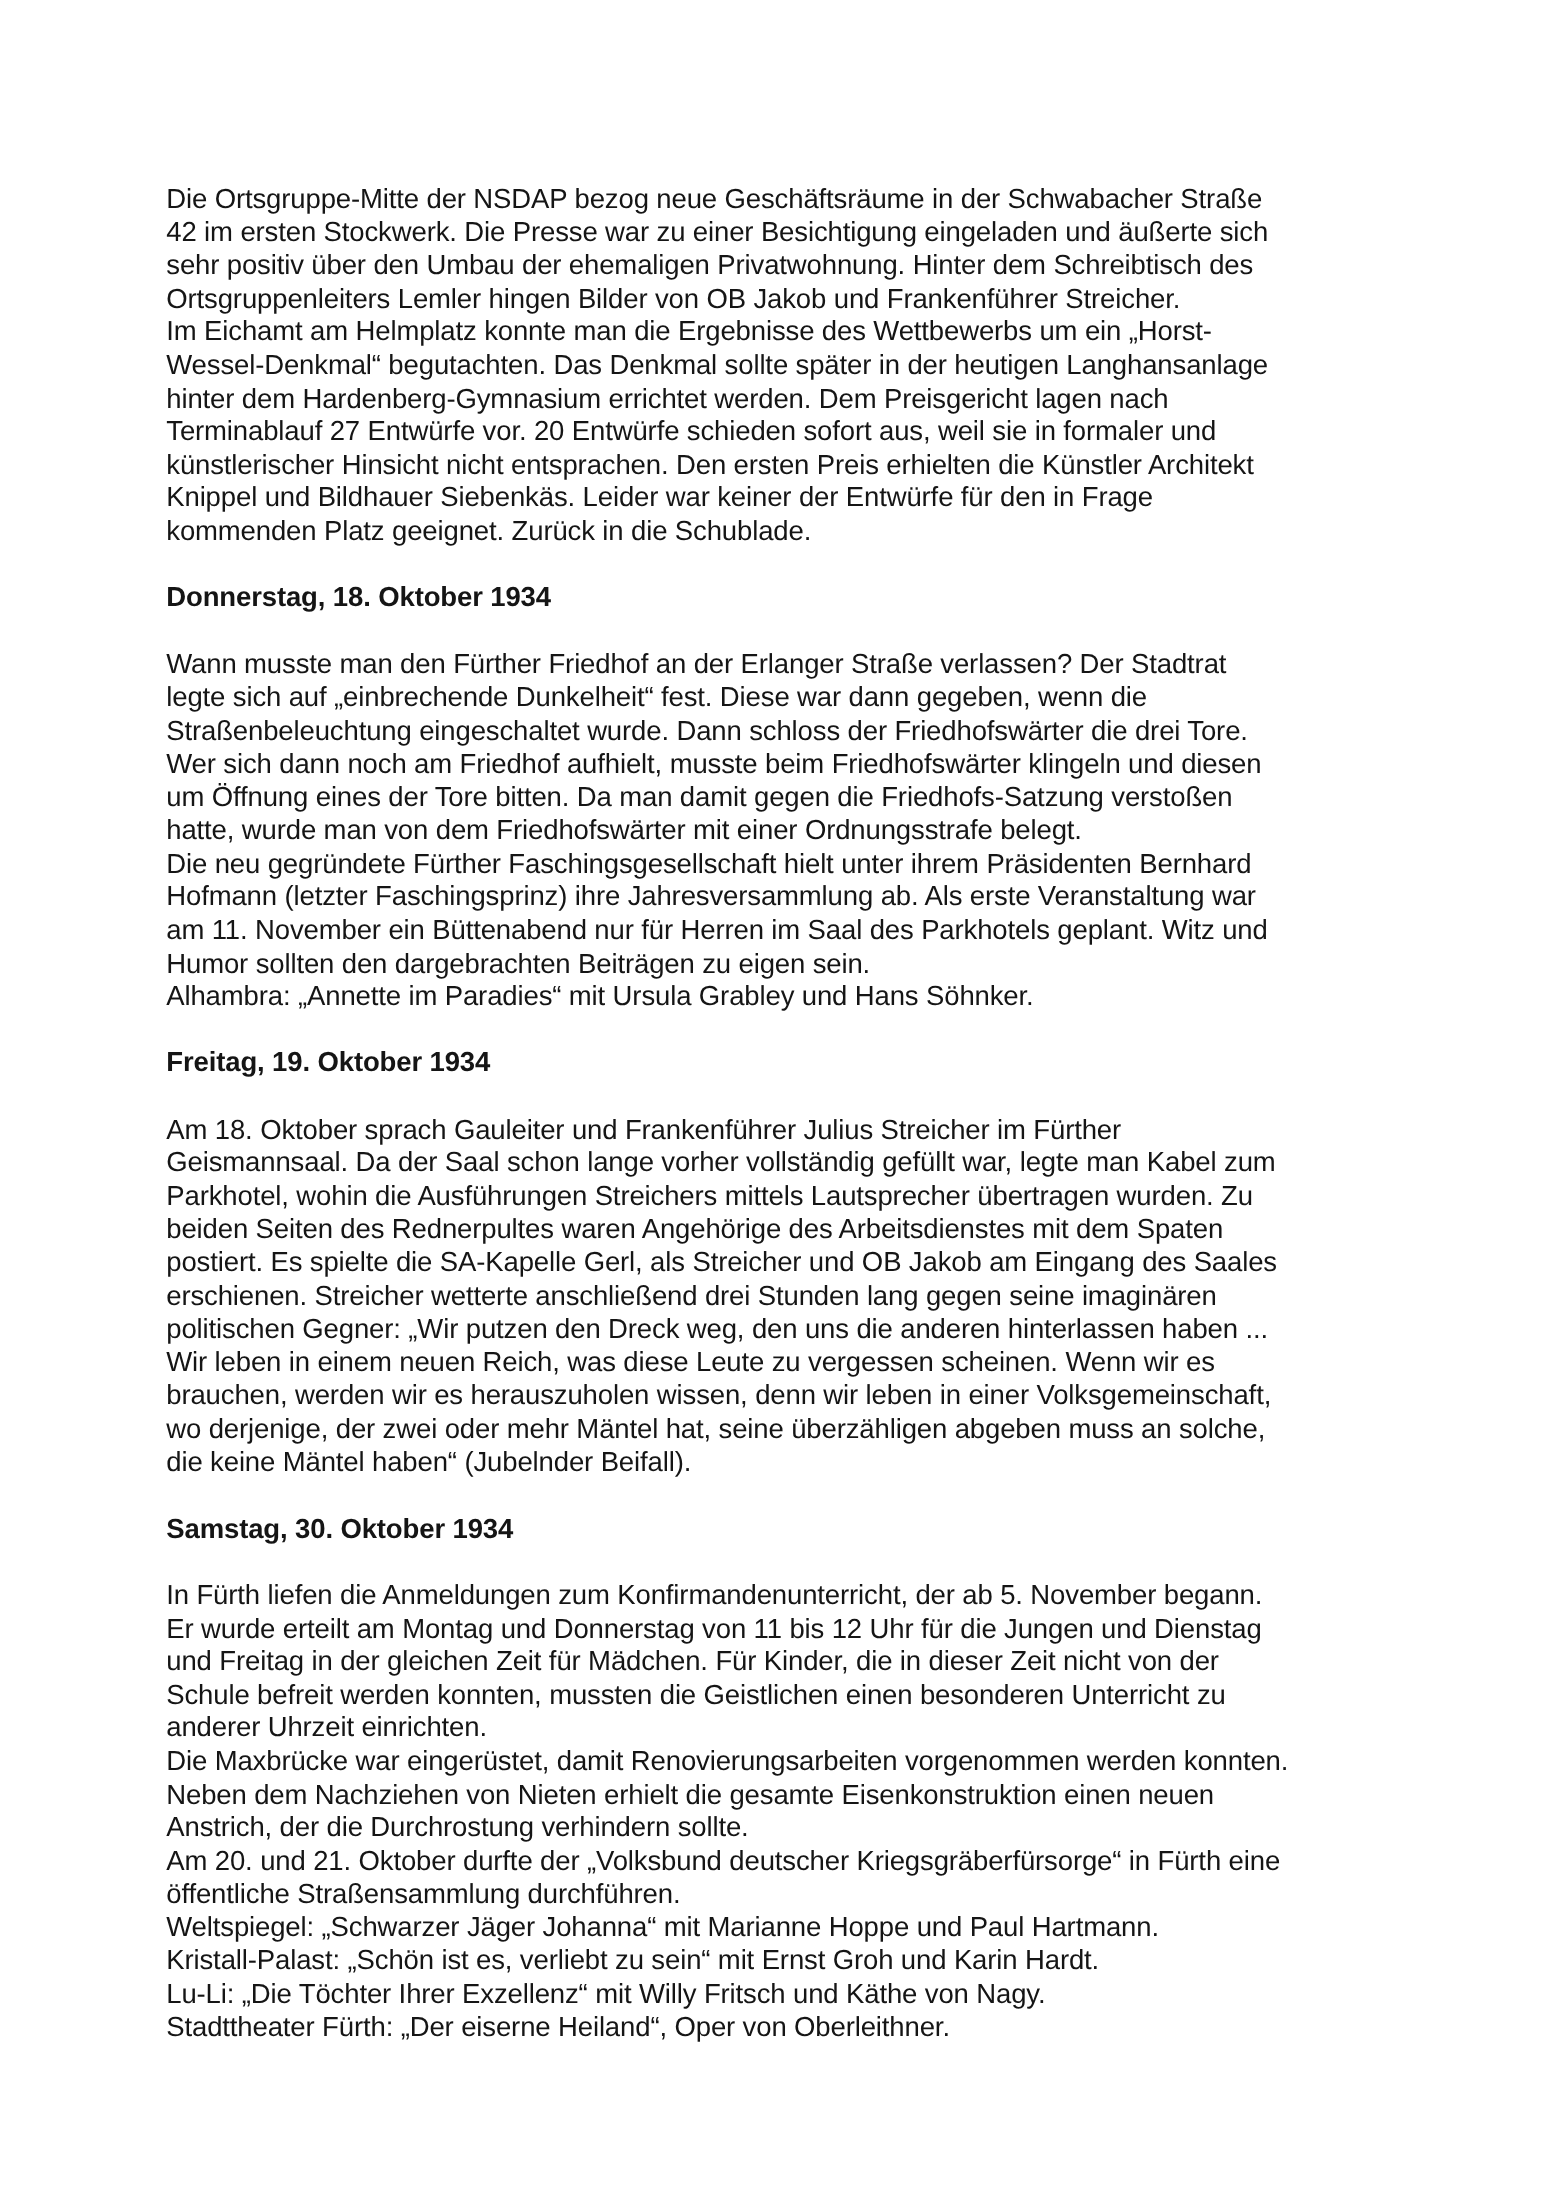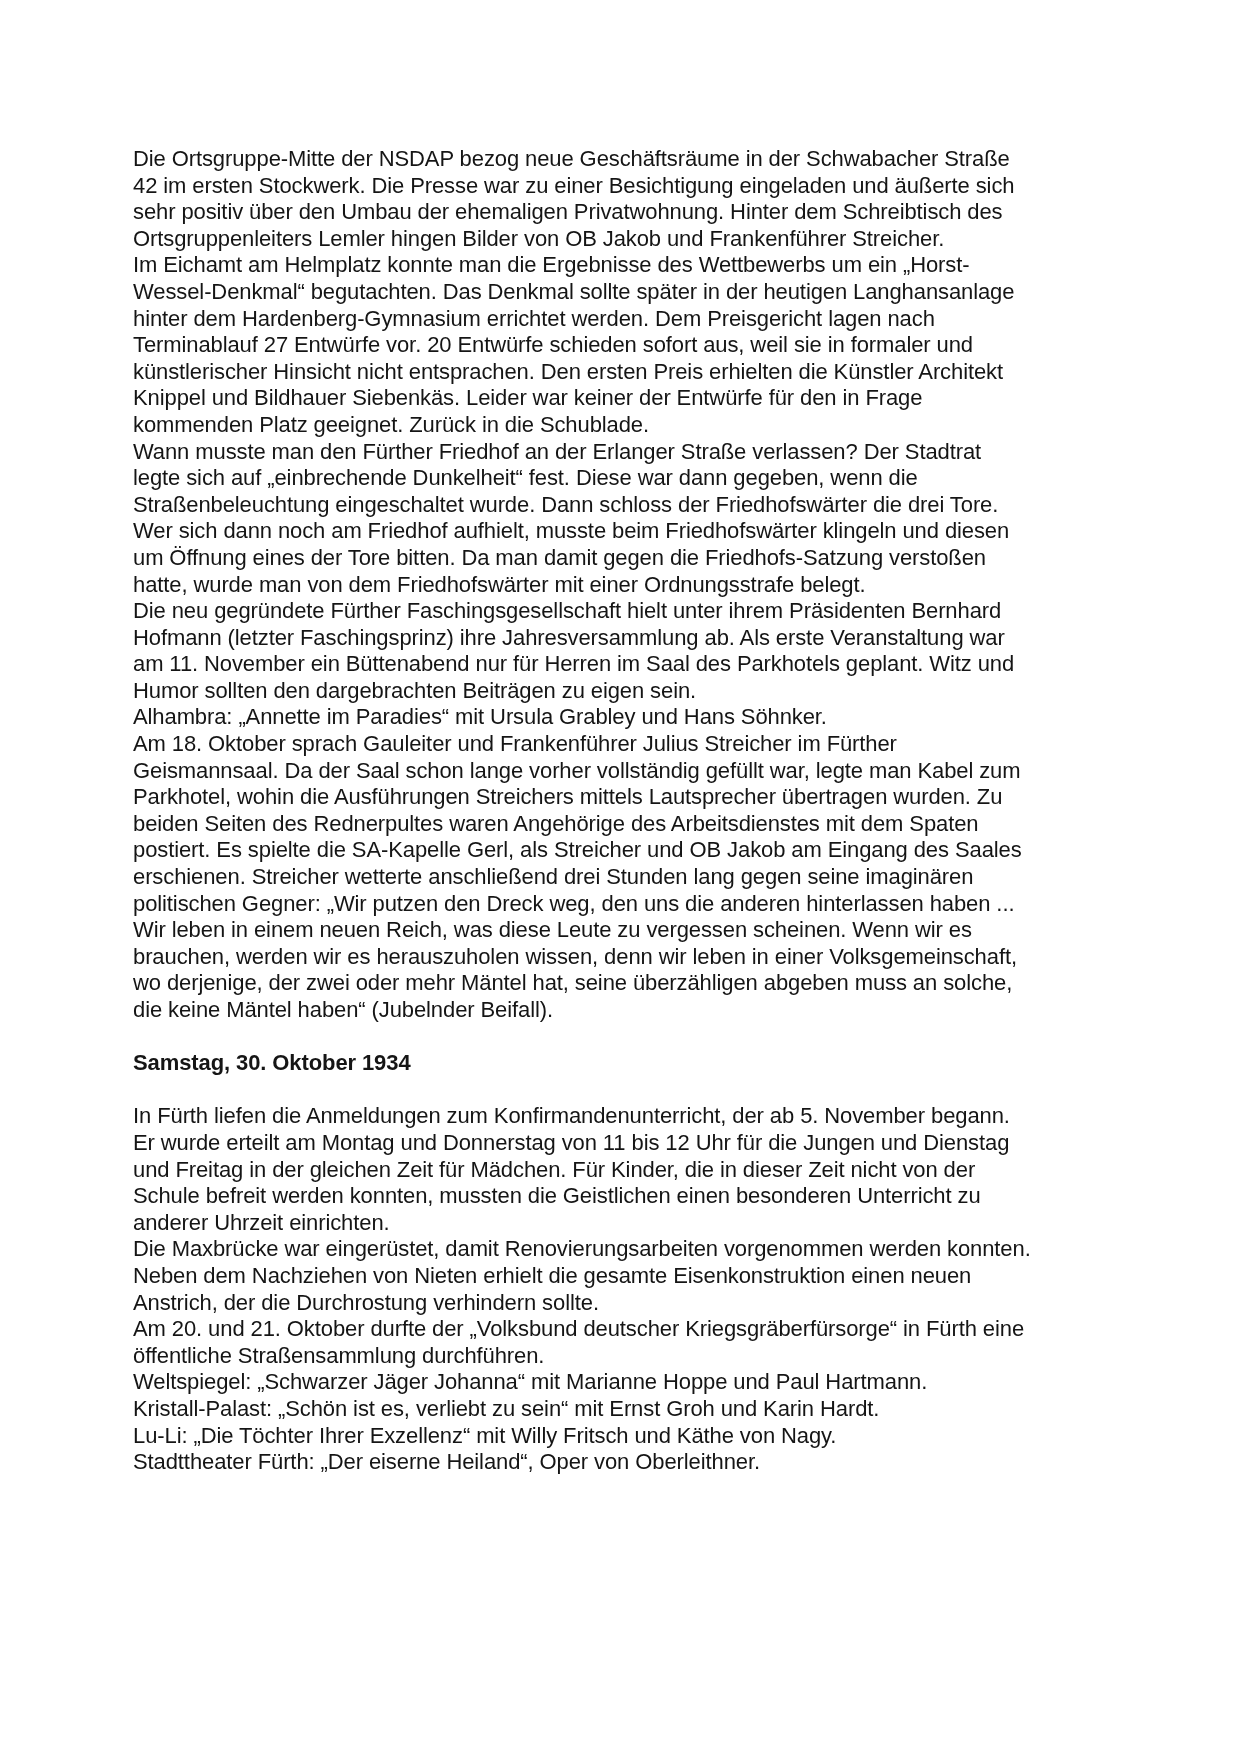--- a/index.html
+++ b/index.html
@@ -51,34 +51,36 @@
 Im Eichamt am Helmplatz konnte man die Ergebnisse des Wettbewerbs um ein „Horst-
 Wessel-Denkmal“ begutachten. Das Denkmal sollte später in der heutigen Langhansanlage
 hinter dem Hardenberg-Gymnasium errichtet werden. Dem Preisgericht lagen nach
 Terminablauf 27 Entwürfe vor. 20 Entwürfe schieden sofort aus, weil sie in formaler und
 künstlerischer Hinsicht nicht entsprachen. Den ersten Preis erhielten die Künstler Architekt
 Knippel und Bildhauer Siebenkäs. Leider war keiner der Entwürfe für den in Frage
 kommenden Platz geeignet. Zurück in die Schublade.</p>
     </section>
 
     <section>
+      <p class="date-heading">Donnerstag, 18. Oktober 1934</p>
       <p class="body-text">Wann musste man den Fürther Friedhof an der Erlanger Straße verlassen? Der Stadtrat
 legte sich auf „einbrechende Dunkelheit“ fest. Diese war dann gegeben, wenn die
 Straßenbeleuchtung eingeschaltet wurde. Dann schloss der Friedhofswärter die drei Tore.
 Wer sich dann noch am Friedhof aufhielt, musste beim Friedhofswärter klingeln und diesen
 um Öffnung eines der Tore bitten. Da man damit gegen die Friedhofs-Satzung verstoßen
 hatte, wurde man von dem Friedhofswärter mit einer Ordnungsstrafe belegt.
 Die neu gegründete Fürther Faschingsgesellschaft hielt unter ihrem Präsidenten Bernhard
 Hofmann (letzter Faschingsprinz) ihre Jahresversammlung ab. Als erste Veranstaltung war
 am 11. November ein Büttenabend nur für Herren im Saal des Parkhotels geplant. Witz und
 Humor sollten den dargebrachten Beiträgen zu eigen sein.
 Alhambra: „Annette im Paradies“ mit Ursula Grabley und Hans Söhnker.</p>
     </section>
 
     <section>
+      <p class="date-heading">Freitag, 19. Oktober 1934</p>
       <p class="body-text">Am 18. Oktober sprach Gauleiter und Frankenführer Julius Streicher im Fürther
 Geismannsaal. Da der Saal schon lange vorher vollständig gefüllt war, legte man Kabel zum
 Parkhotel, wohin die Ausführungen Streichers mittels Lautsprecher übertragen wurden. Zu
 beiden Seiten des Rednerpultes waren Angehörige des Arbeitsdienstes mit dem Spaten
 postiert. Es spielte die SA-Kapelle Gerl, als Streicher und OB Jakob am Eingang des Saales
 erschienen. Streicher wetterte anschließend drei Stunden lang gegen seine imaginären
 politischen Gegner: „Wir putzen den Dreck weg, den uns die anderen hinterlassen haben ...
 Wir leben in einem neuen Reich, was diese Leute zu vergessen scheinen. Wenn wir es
 brauchen, werden wir es herauszuholen wissen, denn wir leben in einer Volksgemeinschaft,
 wo derjenige, der zwei oder mehr Mäntel hat, seine überzähligen abgeben muss an solche,

